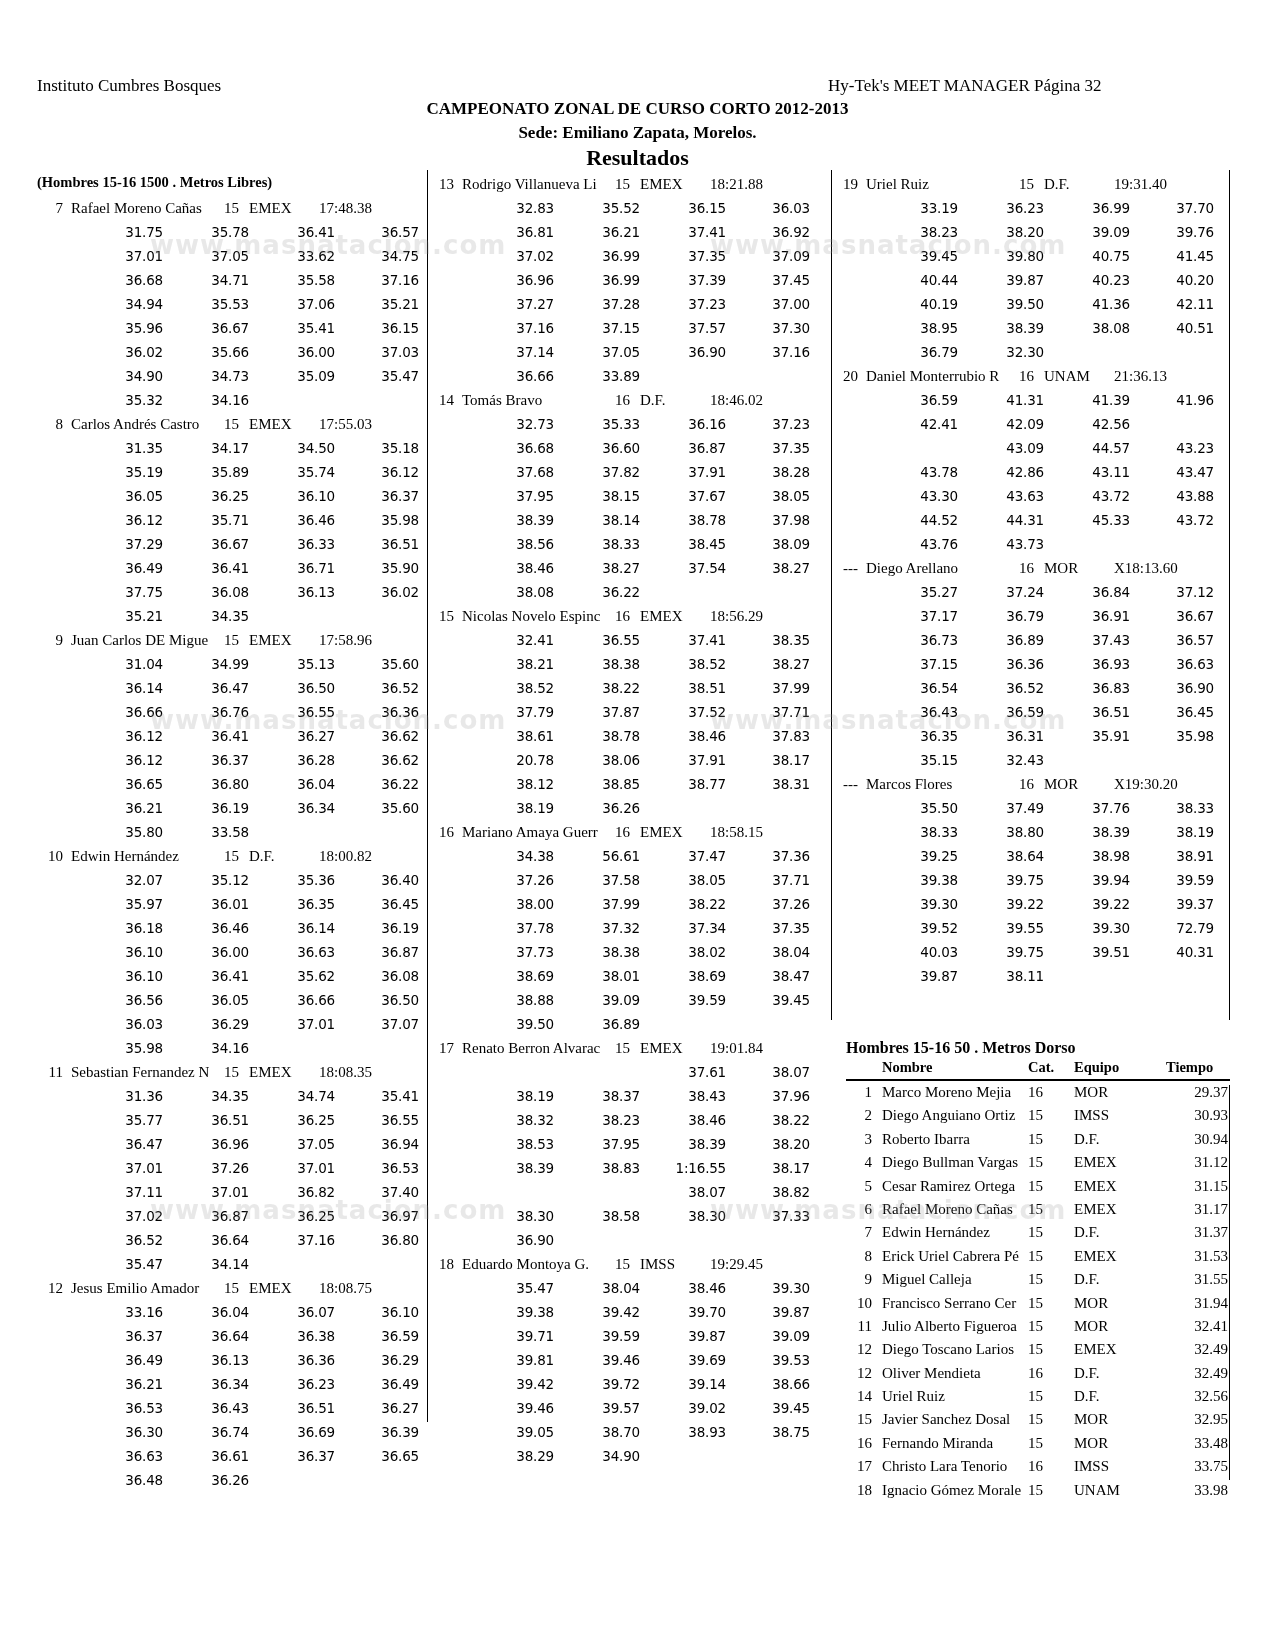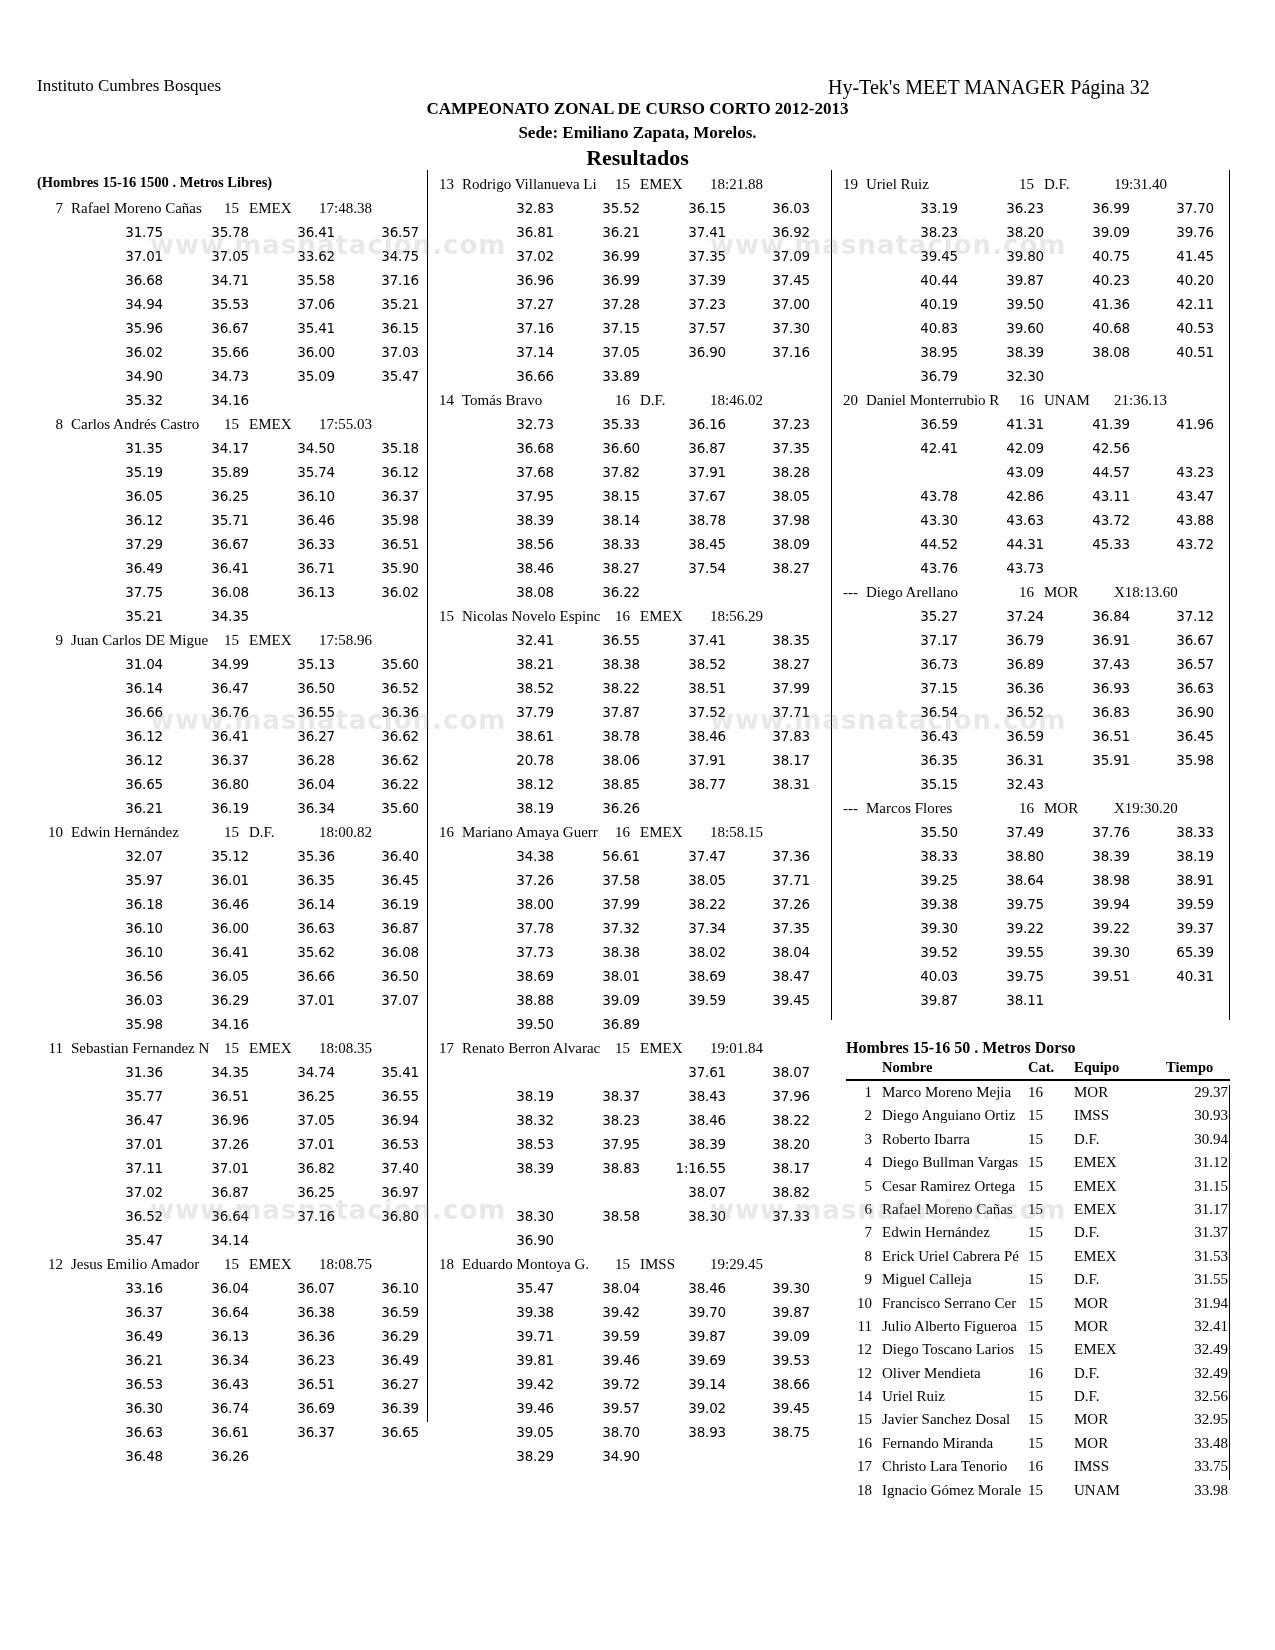--- a/index.html
+++ b/index.html
@@ -1,19 +1,19 @@
 <!DOCTYPE html>
 <html><head>
 <meta charset="utf-8">
 <style>
   html, body { margin: 0; padding: 0; background: #ffffff; }
   body { width: 1275px; height: 1650px; position: relative; overflow: hidden;
          font-family: "Liberation Serif", "DejaVu Serif", serif; color: #000; font-size: 15px; }
   .hdr-left { position: absolute; left: 37px; top: 76px; font-size: 17px; }
-  .hdr-right { position: absolute; left: 828px; top: 76px; font-size: 20px; }
+  .hdr-right { position: absolute; left: 828px; top: 76px; font-size: 17px; }
   .title1 { position: absolute; left: 0; width: 1275px; top: 99px; text-align: center; font-weight: bold; font-size: 17px; }
   .title2 { position: absolute; left: 0; width: 1275px; top: 123px; text-align: center; font-weight: bold; font-size: 17px; }
   .title3 { position: absolute; left: 0; width: 1275px; top: 145px; text-align: center; font-weight: bold; font-size: 22px; }
   .col { position: absolute; top: 172px; }
   .col.c1 { left: 37px; width: 390px; }
   .col.c2 { left: 428px; width: 398px; }
   .col.c3 { left: 832px; width: 394px; }
   .vline { position: absolute; width: 1px; background: #000; }
   .ev-title { font-weight: bold; font-size: 14.5px; height: 24px; line-height: 20px; white-space: nowrap; }
   .row { position: relative; height: 24px; line-height: 24px; white-space: nowrap; }
@@ -202,20 +202,26 @@
           <span class="sp" style="left:148px">36.80</span>
           <span class="sp" style="left:234px">36.04</span>
           <span class="sp" style="left:318px">36.22</span>
         </div>
         <div class="row">
           <span class="sp" style="left:62px">36.21</span>
           <span class="sp" style="left:148px">36.19</span>
           <span class="sp" style="left:234px">36.34</span>
           <span class="sp" style="left:318px">35.60</span>
         </div>
+        <div class="row">
+          <span class="sp" style="left:62px">35.80</span>
+          <span class="sp" style="left:148px">33.58</span>
+          <span class="sp" style="left:234px"></span>
+          <span class="sp" style="left:318px"></span>
+        </div>
       </div>
       <div class="swimmer">
         <div class="row">
           <span class="pl" style="left:0">10</span>
           <span class="nm" style="left:34px; width:146px">Edwin Hernández</span>
           <span class="ag" style="left:180px">15</span>
           <span class="tm" style="left:212px">D.F.</span>
           <span class="ft" style="left:282px">18:00.82</span>
         </div>
         <div class="row">
@@ -763,26 +769,20 @@
           <span class="sp" style="left:234px">40.23</span>
           <span class="sp" style="left:318px">40.20</span>
         </div>
         <div class="row">
           <span class="sp" style="left:62px">40.19</span>
           <span class="sp" style="left:148px">39.50</span>
           <span class="sp" style="left:234px">41.36</span>
           <span class="sp" style="left:318px">42.11</span>
         </div>
         <div class="row">
-          <span class="sp" style="left:62px">40.83</span>
-          <span class="sp" style="left:148px">39.60</span>
-          <span class="sp" style="left:234px">40.68</span>
-          <span class="sp" style="left:318px">40.53</span>
-        </div>
-        <div class="row">
           <span class="sp" style="left:62px">38.95</span>
           <span class="sp" style="left:148px">38.39</span>
           <span class="sp" style="left:234px">38.08</span>
           <span class="sp" style="left:318px">40.51</span>
         </div>
         <div class="row">
           <span class="sp" style="left:62px">36.79</span>
           <span class="sp" style="left:148px">32.30</span>
           <span class="sp" style="left:234px"></span>
           <span class="sp" style="left:318px"></span>
@@ -931,21 +931,21 @@
         <div class="row">
           <span class="sp" style="left:62px">39.30</span>
           <span class="sp" style="left:148px">39.22</span>
           <span class="sp" style="left:234px">39.22</span>
           <span class="sp" style="left:318px">39.37</span>
         </div>
         <div class="row">
           <span class="sp" style="left:62px">39.52</span>
           <span class="sp" style="left:148px">39.55</span>
           <span class="sp" style="left:234px">39.30</span>
-          <span class="sp" style="left:318px">65.39</span>
+          <span class="sp" style="left:318px">72.79</span>
         </div>
         <div class="row">
           <span class="sp" style="left:62px">40.03</span>
           <span class="sp" style="left:148px">39.75</span>
           <span class="sp" style="left:234px">39.51</span>
           <span class="sp" style="left:318px">40.31</span>
         </div>
         <div class="row">
           <span class="sp" style="left:62px">39.87</span>
           <span class="sp" style="left:148px">38.11</span>

